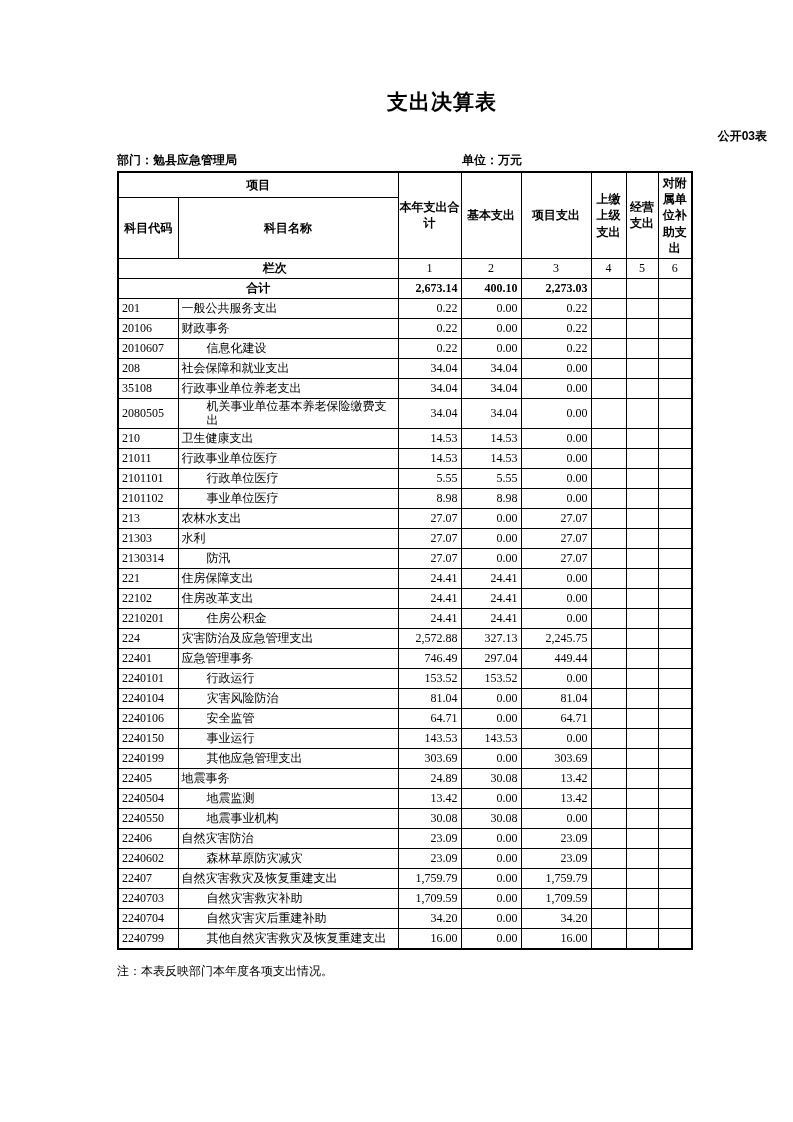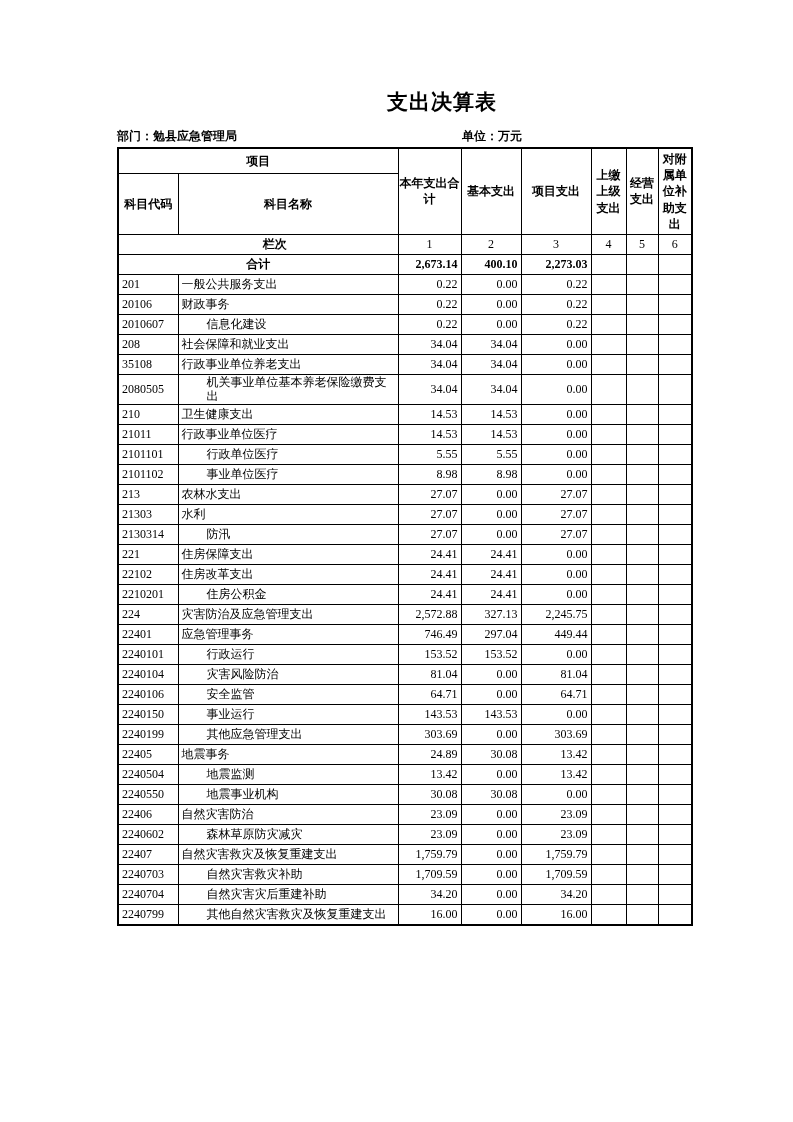--- a/index.html
+++ b/index.html
@@ -91,20 +91,21 @@
   }
 </style>
 </head>
 <body>
 
 <div class="page">
   <div class="content">
 
     <h1 class="title">支出决算表</h1>
 
+    <div class="form-code">公开03表</div>
 
     <div class="meta">
       <span>部门：勉县应急管理局</span>
       <span class="unit">单位：万元</span>
     </div>
 
     <table class="fin">
       <colgroup>
         <col style="width:60px">
           <col style="width:220px">
@@ -465,15 +466,16 @@
     <td class="num">16.00</td>
     <td class="num">0.00</td>
     <td class="num">16.00</td>
     <td class="num"></td>
     <td class="num"></td>
     <td class="num"></td>
   </tr>
         </tbody>
     </table>
 
+    <div class="note">注：本表反映部门本年度各项支出情况。</div>
 
   </div>
 </div>
 
 </body></html>

